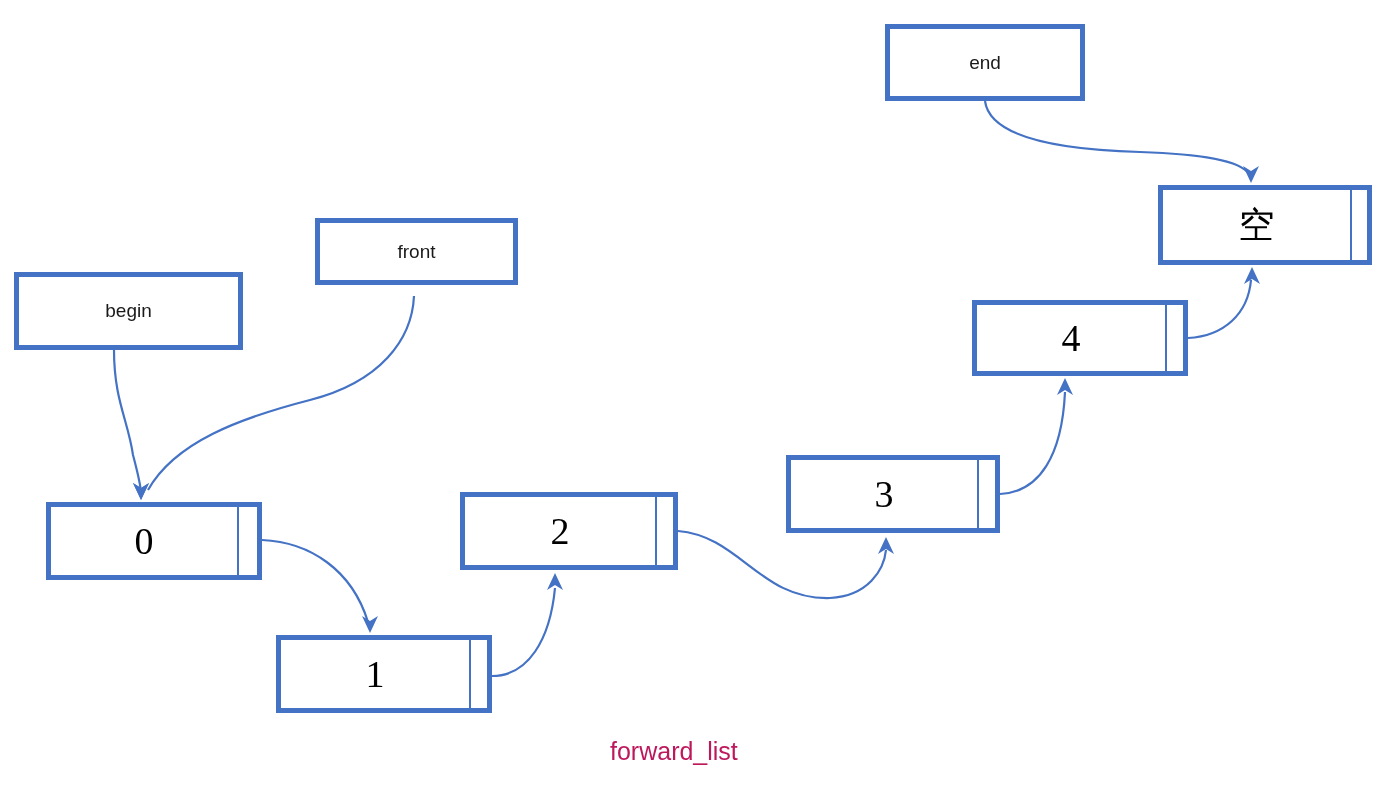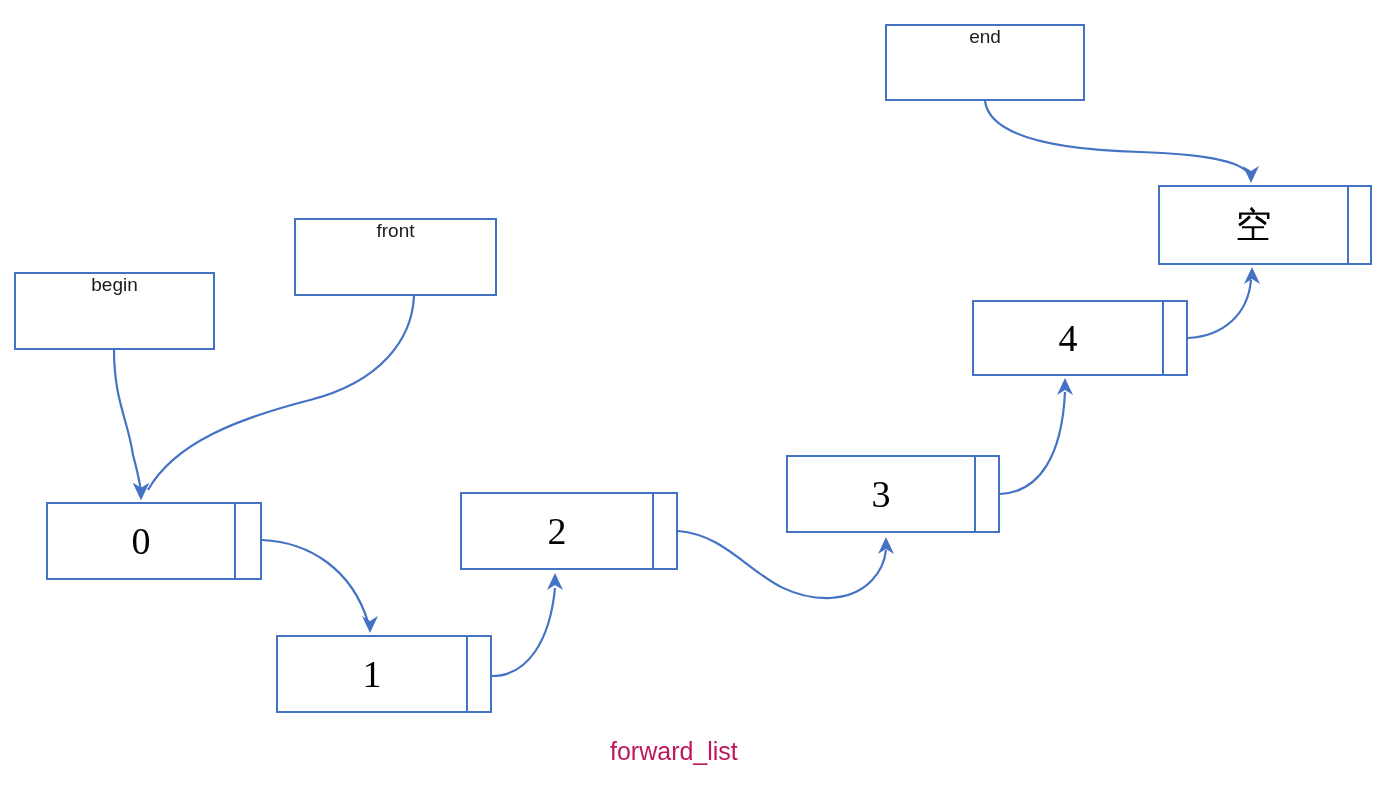--- a/index.html
+++ b/index.html
@@ -21,23 +21,24 @@
     position: absolute;
     left: 0;
     top: 0;
     width: 1388px;
     height: 788px;
     pointer-events: none;
   }
   .box {
     position: absolute;
     box-sizing: border-box;
-    border: 2px solid #1d4ed8;
+    border: 5px solid #1d4ed8;
     background: #ffffff;
     display: flex;
+    align-items: center;
     justify-content: center;
   }
   .label-box {
     font-size: 19px;
     color: #1a1a1a;
     font-family: "Liberation Sans", sans-serif;
   }
   .node-box {
     padding: 0;
   }
@@ -100,24 +101,24 @@
         <path d="M 370 633 L 362 616 L 370 621 L 378 616 Z" fill="#4472C4"></path>
         <path d="M 555 573 L 547 590 L 555 585 L 563 590 Z" fill="#4472C4"></path>
         <path d="M 886 537 L 878 554 L 886 549 L 894 554 Z" fill="#4472C4"></path>
         <path d="M 1065 378 L 1057 395 L 1065 390 L 1073 395 Z" fill="#4472C4"></path>
         <path d="M 1252 267 L 1244 284 L 1252 279 L 1260 284 Z" fill="#4472C4"></path>
         <path d="M 1251 183 L 1243 166 L 1251 171 L 1259 166 Z" fill="#4472C4"></path>
       </g>
   </svg>
 
   <div id="label-boxes">
-      <div class="box label-box" style="left: 14px; top: 272px; width: 201px; height: 78px; border-color: rgb(68, 114, 196);">
+      <div class="box label-box" style="left: 14px; top: 272px; width: 229px; height: 78px; border-color: rgb(68, 114, 196);">
         <span>begin</span>
       </div>
-      <div class="box label-box" style="left: 294px; top: 218px; width: 203px; height: 78px; border-color: rgb(68, 114, 196);">
+      <div class="box label-box" style="left: 315px; top: 218px; width: 203px; height: 67px; border-color: rgb(68, 114, 196);">
         <span>front</span>
       </div>
       <div class="box label-box" style="left: 885px; top: 24px; width: 200px; height: 77px; border-color: rgb(68, 114, 196);">
         <span>end</span>
       </div>
     </div>
   <div id="node-boxes">
       <div class="box node-box" style="left: 46px; top: 502px; width: 216px; height: 78px; border-color: rgb(68, 114, 196);">
         <div class="node-data" style="width: 186px;">0</div>
         <div class="node-divider" style="left: 186px; background: rgb(68, 114, 196);"></div>

